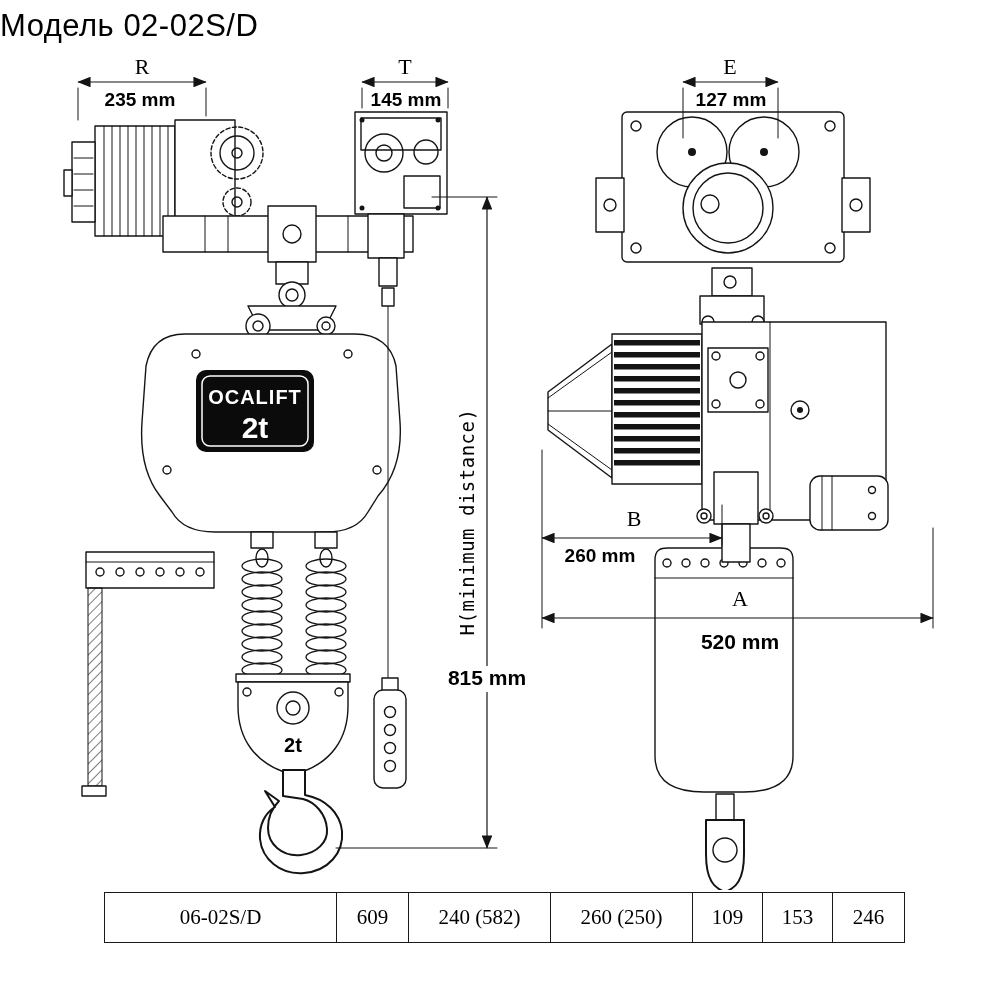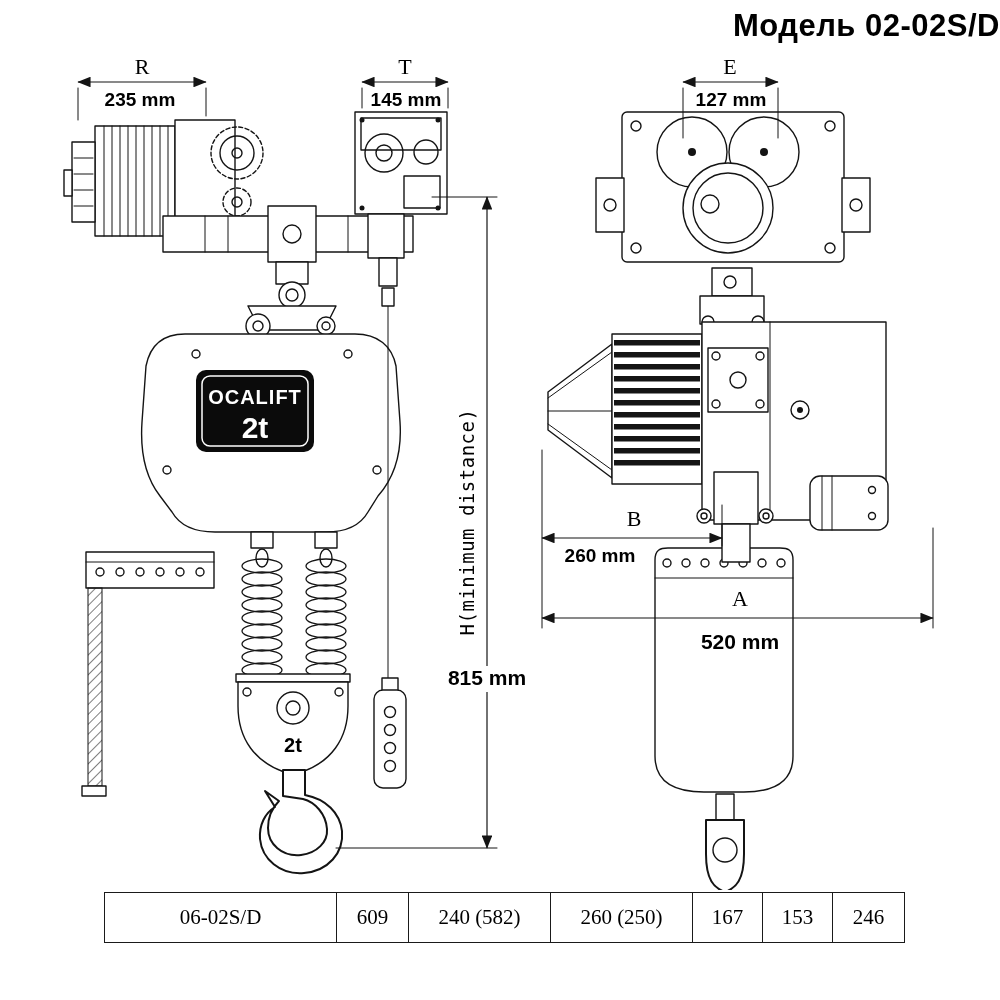--- a/index.html
+++ b/index.html
@@ -1,18 +1,18 @@
 <!DOCTYPE html>
 <html style="--line: #141414; --bg: #ffffff; --panel: #0b0b0b;"><head>
 <meta charset="utf-8">
 <style>
   *{margin:0;padding:0;box-sizing:border-box}
   html,body{width:1000px;height:1000px;background:var(--bg,#ffffff);font-family:"Liberation Sans",sans-serif}
   .page{position:relative;width:1000px;height:1000px;overflow:hidden;background:var(--bg,#ffffff)}
-  .title{position:absolute;top:8px;left:0;width:100%;text-align:right;font-size:31px;font-weight:bold;color:#000;letter-spacing:.5px}
+  .title{position:absolute;top:8px;left:0;width:100%;text-align:left;font-size:31px;font-weight:normal;color:#000;letter-spacing:.5px}
   svg.drawing{position:absolute;top:0;left:0}
   .ln{stroke:var(--line,#141414);fill:none;stroke-width:1.4;stroke-linejoin:round;stroke-linecap:round}
   .lnw{stroke:var(--line,#141414);fill:#fff;stroke-width:1.4;stroke-linejoin:round}
   .thin{stroke-width:1}
   .thick{stroke-width:2}
   .dark{fill:var(--line,#141414);stroke:none}
   .panel{fill:var(--panel,#0b0b0b);stroke:none}
   .wbg{fill:#fff;stroke:none}
   .dim{stroke:var(--line,#141414);fill:none;stroke-width:1.2}
   .dimtext{font:22px "Liberation Serif",serif;fill:#000;text-anchor:middle}
@@ -340,20 +340,20 @@
         <col style="width:70px">
         <col style="width:70px">
         <col style="width:72px">
     </colgroup>
     <tbody>
     <tr>
       <td>06-02S/D</td>
       <td>609</td>
       <td>240 (582)</td>
       <td>260 (250)</td>
-      <td>167</td>
+      <td>109</td>
       <td>153</td>
       <td>246</td>
     </tr>
   </tbody>
     </table>
 
 </div>
 
 </body></html>

